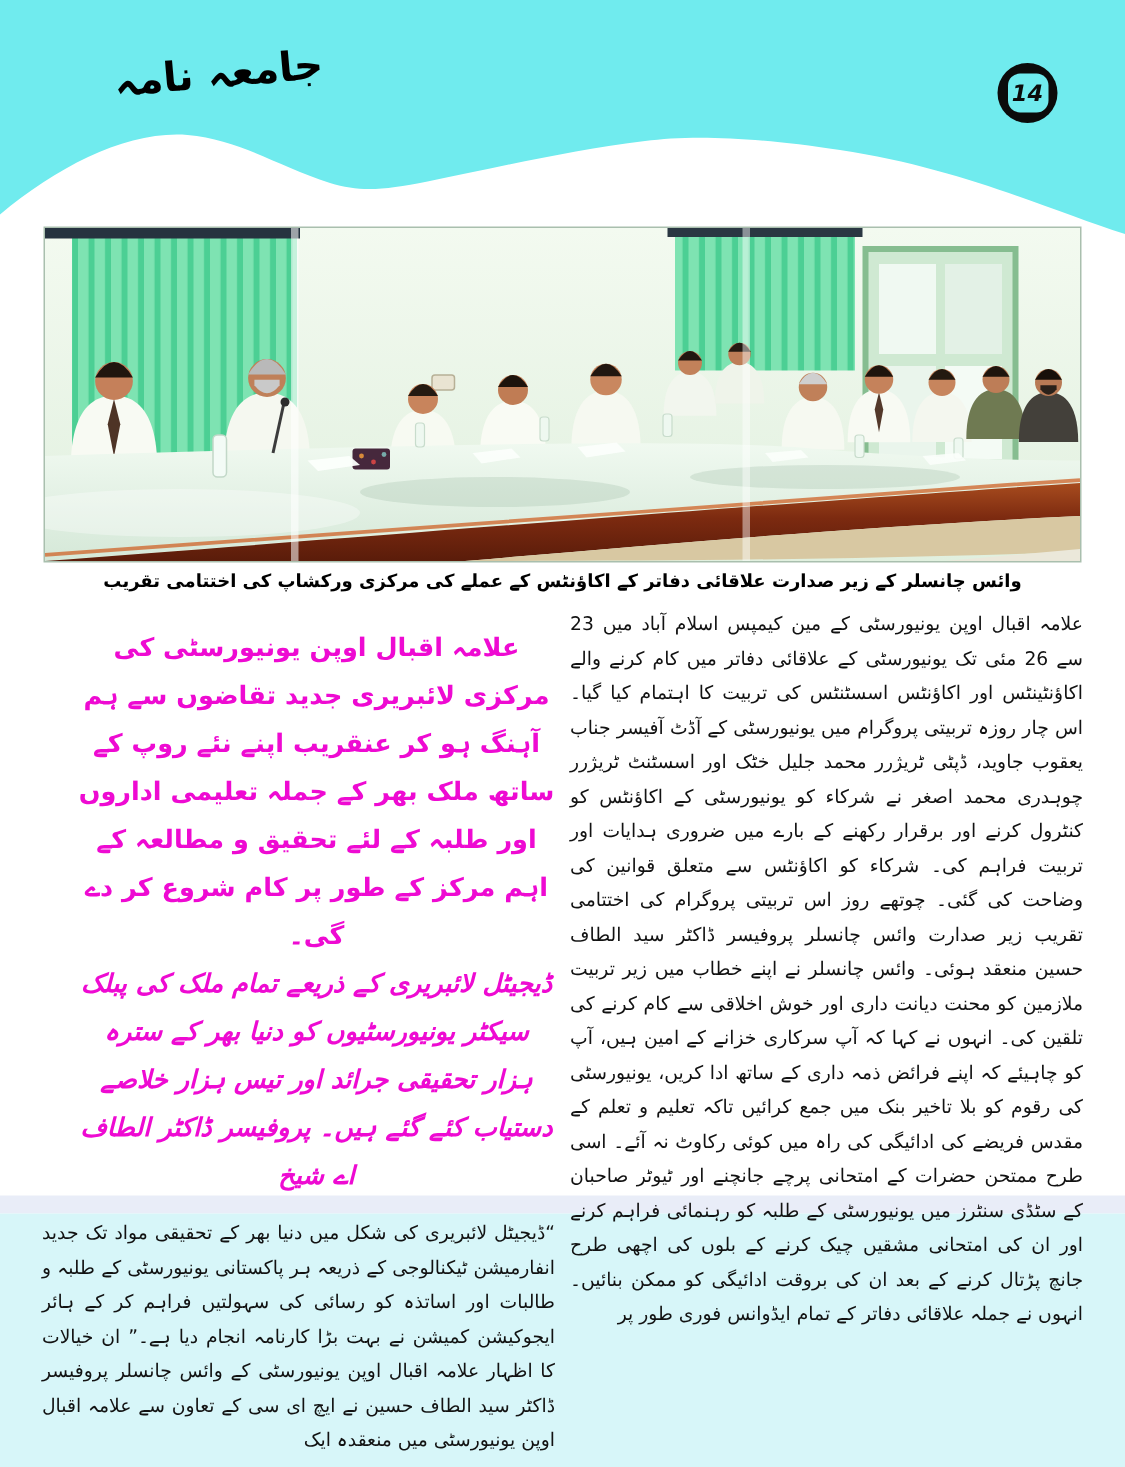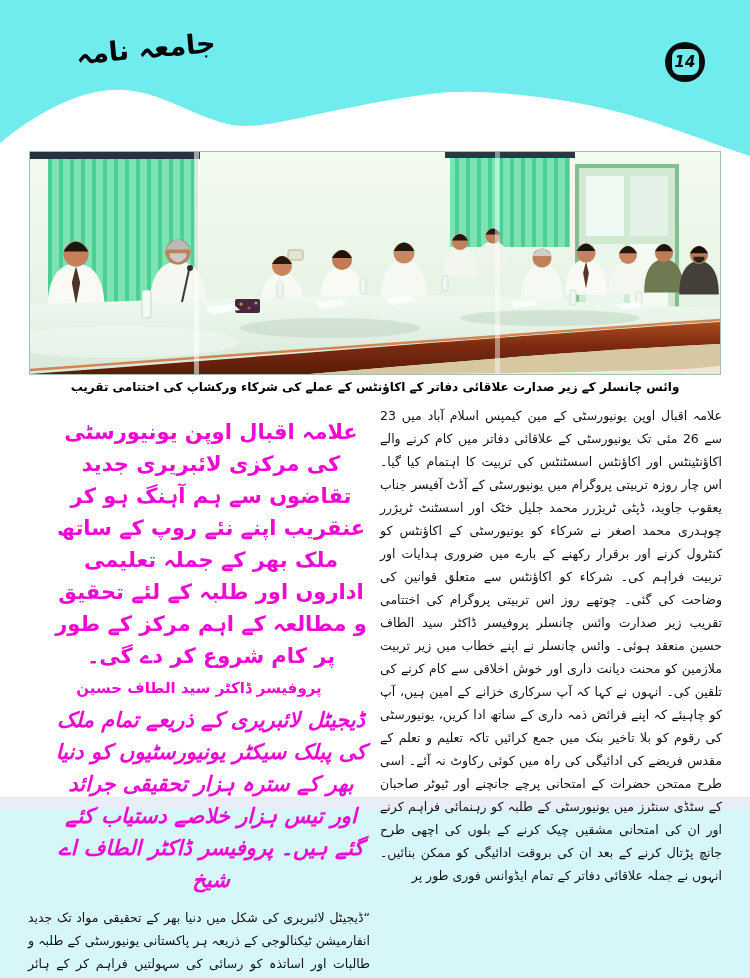--- a/index.html
+++ b/index.html
@@ -50,21 +50,21 @@
   .col{width:342px;direction:rtl;}
   .headline{
     color:var(--magenta);font-weight:bold;font-size:16.5px;line-height:31px;
     text-align:center;margin:2px 0 12px 0;
   }
   .body-text{
     font-size:12.5px;line-height:23px;color:#121212;
     text-align:justify;text-justify:inter-word;
   }
   .quote{
-    color:var(--magenta);font-weight:bold;font-size:21px;line-height:32px;
+    color:var(--magenta);font-weight:bold;font-size:17px;line-height:32px;
     text-align:center;margin-top:12px;margin-left:24px;
   }
   .quote-attr{
     color:var(--magenta);font-weight:bold;font-size:15px;line-height:32px;
     text-align:center;
   }
   .bottom-para{margin-top:10px;}
 </style>
 </head>
 <body>
@@ -221,29 +221,28 @@
     <path d="M0,222 C120,213 260,202 400,191 C520,182 600,176 690,170
              L690,192 C560,198 420,210 280,222 Z" fill="url(#railg)"></path>
     <path d="M0,218 C120,210 260,200 400,189 C520,180 600,174 690,168" stroke="#d06a32" stroke-width="2.5" fill="none" opacity="0.8"></path>
     <path d="M280,222 C420,210 560,198 690,192 L690,216 C540,221 420,222 280,222 Z" fill="#d8c8a2"></path>
     <path d="M600,222 L690,214 L690,222 Z" fill="#ebe8da"></path>
 
     <rect x="164" y="0" width="5" height="222" fill="#ffffff" opacity="0.55"></rect>
     <rect x="465" y="0" width="5" height="222" fill="#ffffff" opacity="0.45"></rect>
   </svg>
 
-  <div class="caption">وائس چانسلر کے زیر صدارت علاقائی دفاتر کے اکاؤنٹس کے عملے کی شرکاء ورکشاپ کی اختتامی تقریب</div>
+  <div class="caption">وائس چانسلر کے زیر صدارت علاقائی دفاتر کے اکاؤنٹس کے عملے کی مرکزی ورکشاپ کی اختتامی تقریب</div>
 
   <div class="cols">
 
     <div class="col">
       <div class="body-text">علامہ اقبال اوپن یونیورسٹی کے مین کیمپس اسلام آباد میں 23 سے 26 مئی تک یونیورسٹی کے علاقائی دفاتر میں کام کرنے والے اکاؤنٹینٹس اور اکاؤنٹس اسسٹنٹس کی تربیت کا اہتمام کیا گیا۔ اس چار روزہ تربیتی پروگرام میں یونیورسٹی کے آڈٹ آفیسر جناب یعقوب جاوید، ڈپٹی ٹریژرر محمد جلیل خٹک اور اسسٹنٹ ٹریژرر چوہدری محمد اصغر نے شرکاء کو یونیورسٹی کے اکاؤنٹس کو کنٹرول کرنے اور برقرار رکھنے کے بارے میں ضروری ہدایات اور تربیت فراہم کی۔ شرکاء کو اکاؤنٹس سے متعلق قوانین کی وضاحت کی گئی۔ چوتھے روز اس تربیتی پروگرام کی اختتامی تقریب زیر صدارت وائس چانسلر پروفیسر ڈاکٹر سید الطاف حسین منعقد ہوئی۔ وائس چانسلر نے اپنے خطاب میں زیر تربیت ملازمین کو محنت دیانت داری اور خوش اخلاقی سے کام کرنے کی تلقین کی۔ انہوں نے کہا کہ آپ سرکاری خزانے کے امین ہیں، آپ کو چاہیئے کہ اپنے فرائض ذمہ داری کے ساتھ ادا کریں، یونیورسٹی کی رقوم کو بلا تاخیر بنک میں جمع کرائیں تاکہ تعلیم و تعلم کے مقدس فریضے کی ادائیگی کی راہ میں کوئی رکاوٹ نہ آئے۔ اسی طرح ممتحن حضرات کے امتحانی پرچے جانچنے اور ٹیوٹر صاحبان کے سٹڈی سنٹرز میں یونیورسٹی کے طلبہ کو رہنمائی فراہم کرنے اور ان کی امتحانی مشقیں چیک کرنے کے بلوں کی اچھی طرح جانچ پڑتال کرنے کے بعد ان کی بروقت ادائیگی کو ممکن بنائیں۔ انہوں نے جملہ علاقائی دفاتر کے تمام ایڈوانس فوری طور پر</div>
     </div>
 
     <div class="col">
       <div class="quote">علامہ اقبال اوپن یونیورسٹی کی مرکزی لائبریری جدید تقاضوں سے ہم آہنگ ہو کر عنقریب اپنے نئے روپ کے ساتھ ملک بھر کے جملہ تعلیمی اداروں اور طلبہ کے لئے تحقیق و مطالعہ کے اہم مرکز کے طور پر کام شروع کر دے گی۔</div>
-      <div class="quote-attr">پروفیسر ڈاکٹر سید الطاف حسین</div>
       <div class="quote" style="margin-top:0;font-style:italic;">ڈیجیٹل لائبریری کے ذریعے تمام ملک کی پبلک سیکٹر یونیورسٹیوں کو دنیا بھر کے سترہ ہزار تحقیقی جرائد اور تیس ہزار خلاصے دستیاب کئے گئے ہیں۔ پروفیسر ڈاکٹر الطاف اے شیخ</div>
       <div class="body-text bottom-para">“ڈیجیٹل لائبریری کی شکل میں دنیا بھر کے تحقیقی مواد تک جدید انفارمیشن ٹیکنالوجی کے ذریعہ ہر پاکستانی یونیورسٹی کے طلبہ و طالبات اور اساتذہ کو رسائی کی سہولتیں فراہم کر کے ہائر ایجوکیشن کمیشن نے بہت بڑا کارنامہ انجام دیا ہے۔” ان خیالات کا اظہار علامہ اقبال اوپن یونیورسٹی کے وائس چانسلر پروفیسر ڈاکٹر سید الطاف حسین نے ایچ ای سی کے تعاون سے علامہ اقبال اوپن یونیورسٹی میں منعقدہ ایک</div>
     </div>
 
   </div>
 </div>
 
 </body></html>

